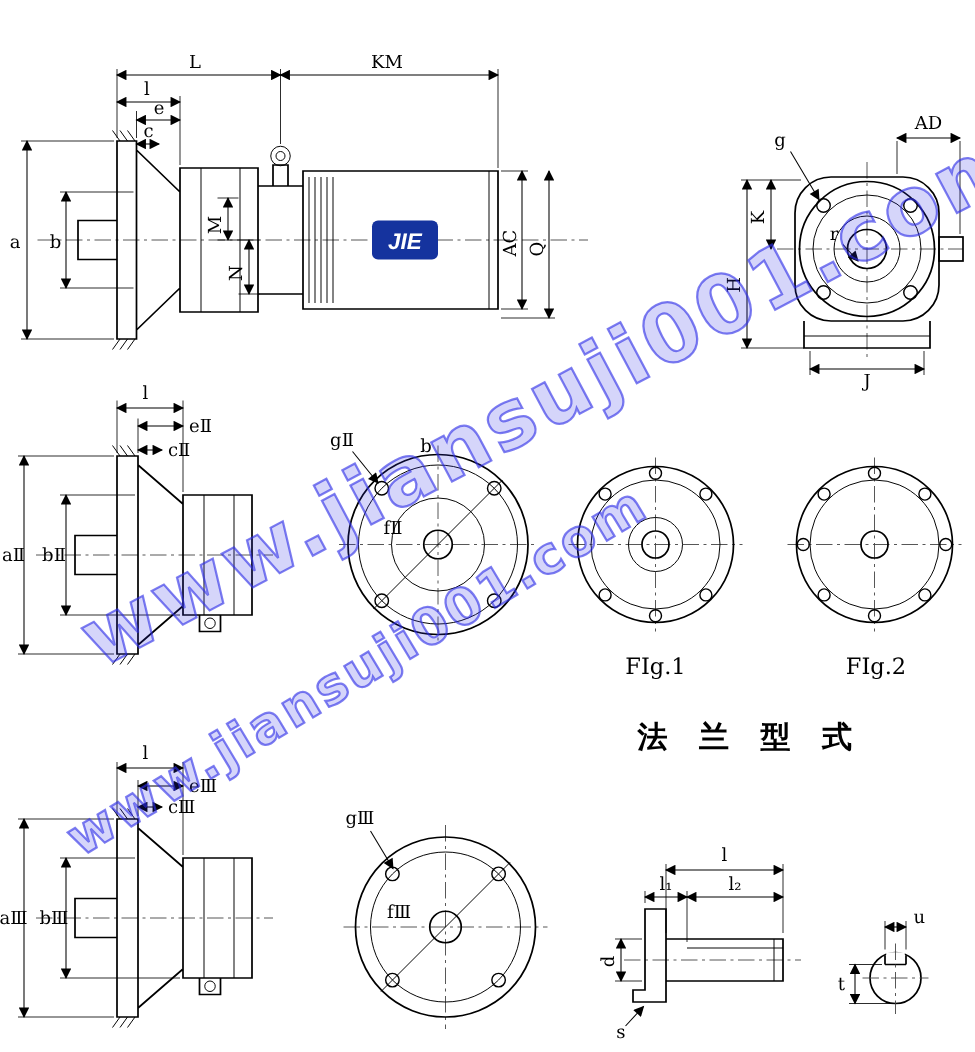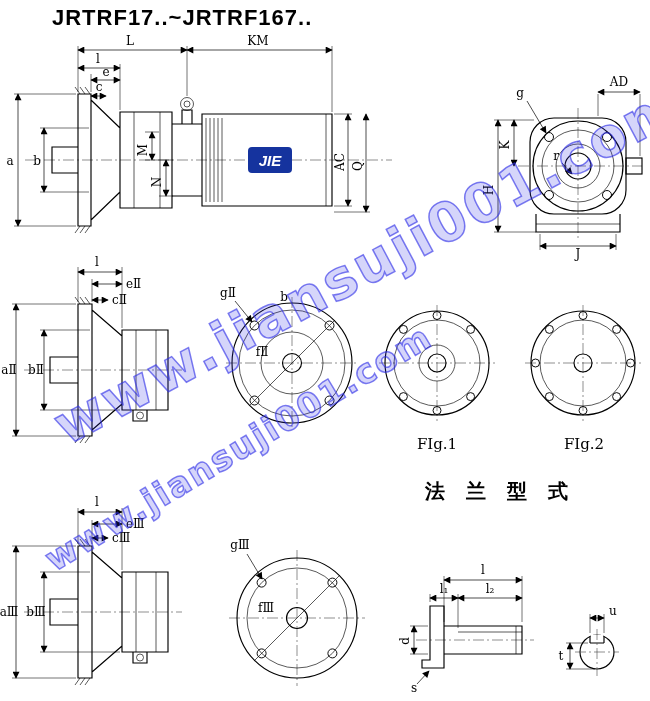--- a/index.html
+++ b/index.html
@@ -21,21 +21,20 @@
   .watermark{position:absolute;white-space:nowrap;font-weight:700;font-family:"DejaVu Sans",sans-serif;
     color:rgba(45,45,230,.20);-webkit-text-stroke:1.5px rgba(45,45,230,.62);pointer-events:none}
   .wm1{left:58px;top:398px;font-size:54px;letter-spacing:3px;transform:rotate(-28deg);transform-origin:0 50%}
   .wm2{left:48px;top:542px;font-size:34px;letter-spacing:2px;transform:rotate(-31deg);transform-origin:0 50%}
 </style>
 </head>
 <body>
 
 <div class="page">
 
-  <div class="title">JRTRF17..~JRTRF167..</div>
 
   <svg class="draw" width="650" height="701" viewBox="0 0 650 701">
     <defs>
       <marker id="arw" viewBox="0 0 10 10" refX="9" refY="5" markerWidth="9" markerHeight="7" orient="auto-start-reverse" markerUnits="userSpaceOnUse">
         <path d="M0,0 L10,5 L0,10 z" fill="#000"></path>
       </marker>
     </defs>
 
     <g>
       <path class="cl" d="M25,160 H392"></path>

